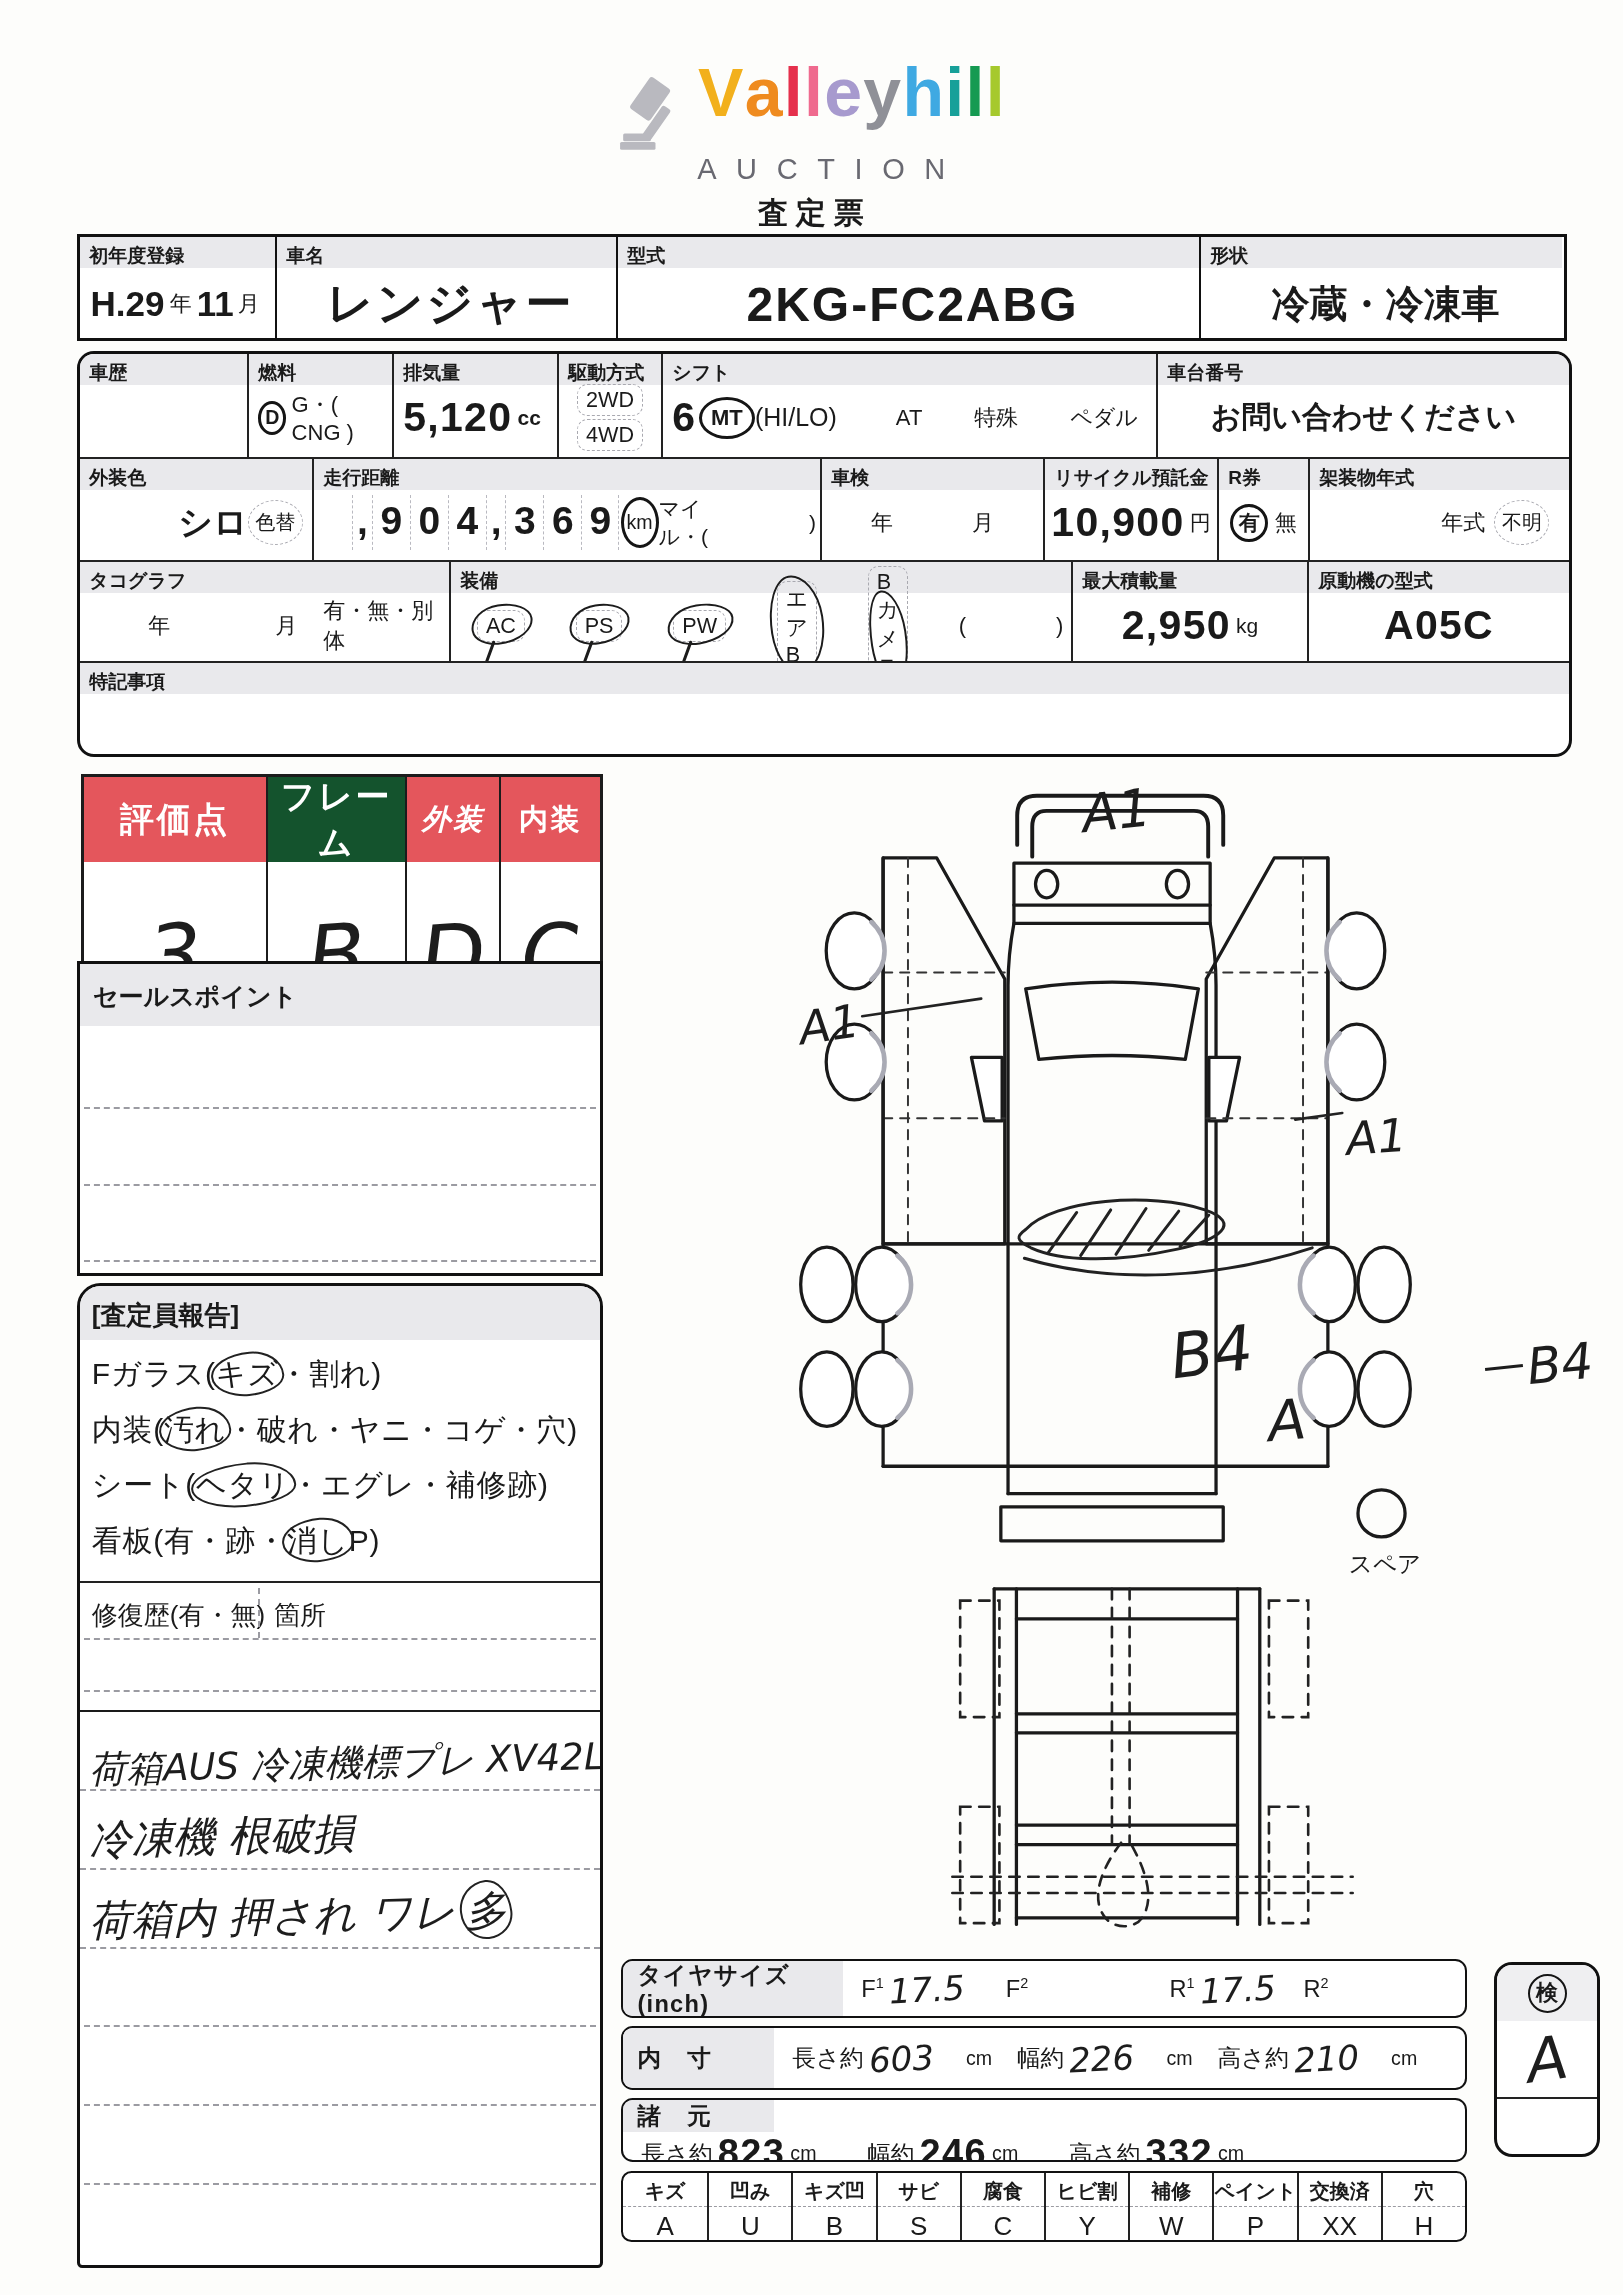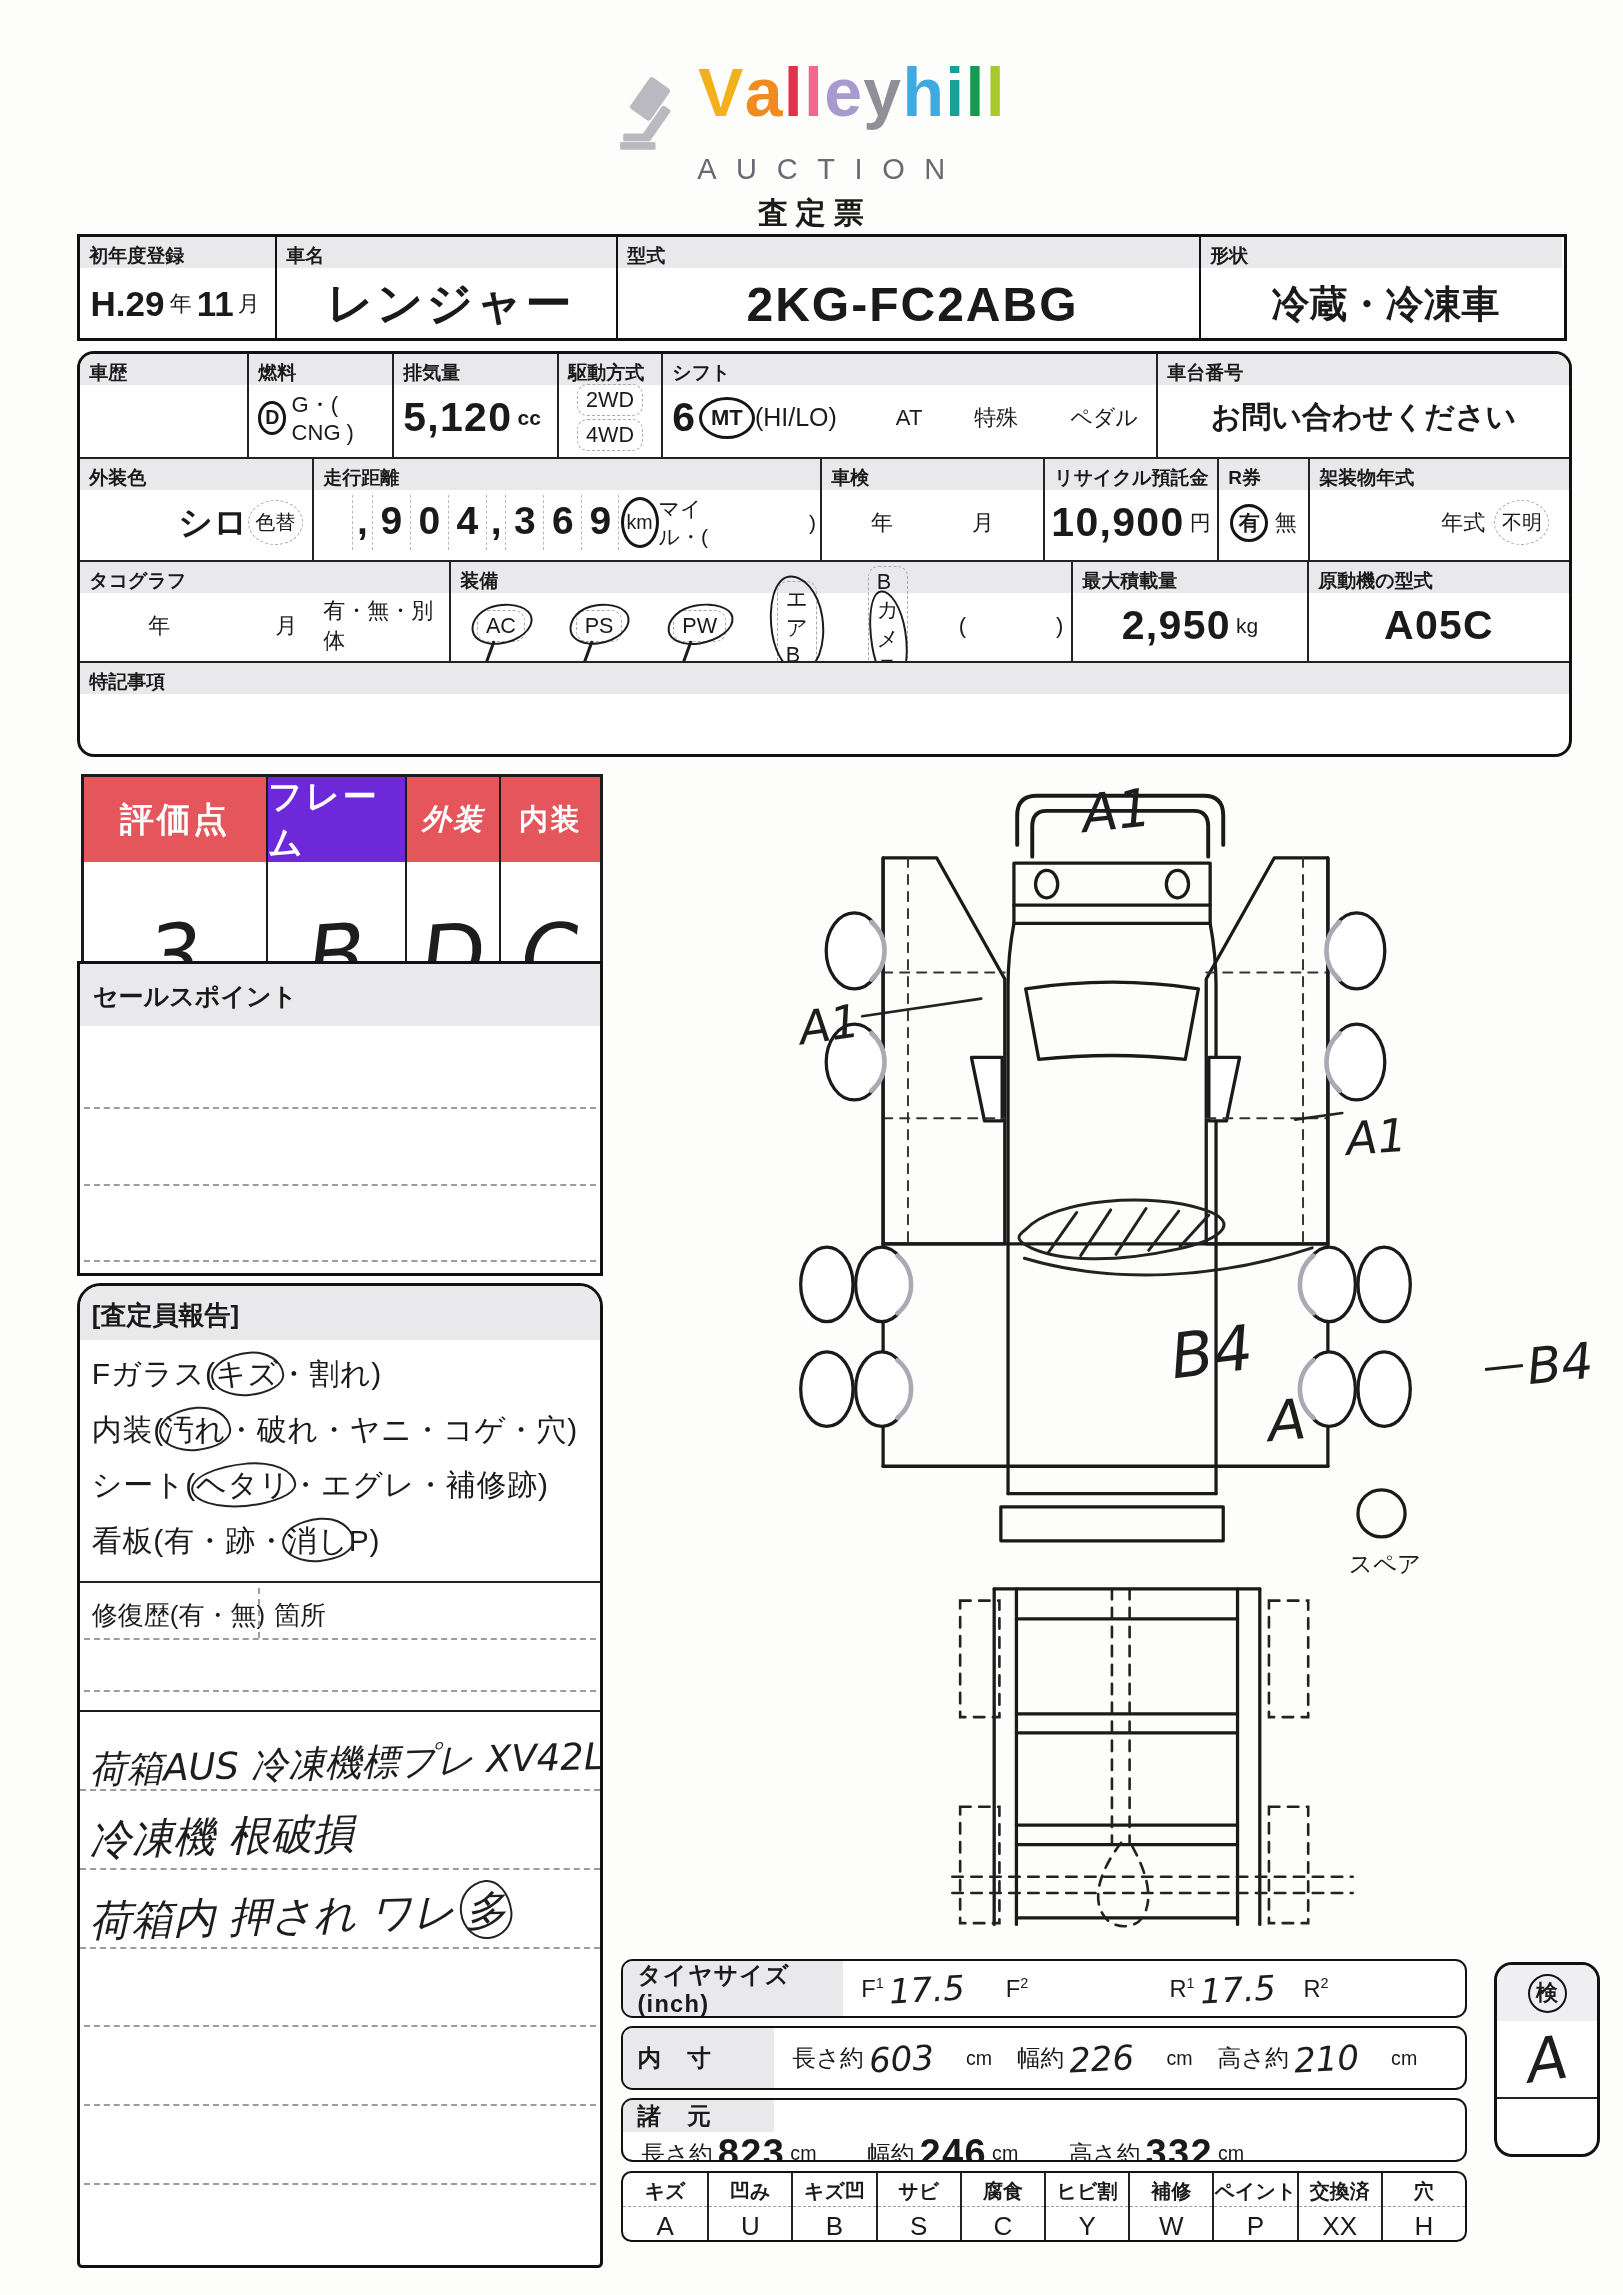--- a/index.html
+++ b/index.html
@@ -312,21 +312,21 @@
       </div>
     </div>
   </div>
 
   <div class="rating">
     <div class="rcell">
       <div class="rhead" style="background:#e4565c;">評価点</div>
       <div class="rval hw">3</div>
     </div>
     <div class="rcell">
-      <div class="rhead" style="background:#6d28d9;">フレーム</div>
+      <div class="rhead" style="background:#14532d;text-align:center;">フレーム</div>
       <div class="rval hw">B</div>
     </div>
     <div class="rcell">
       <div class="rhead" style="background:#e4565c;font-size:29px;font-style:italic;">外装</div>
       <div class="rval hw">D</div>
     </div>
     <div class="rcell">
       <div class="rhead" style="background:#e4565c;font-size:29px;">内装</div>
       <div class="rval hw">C</div>
     </div>

